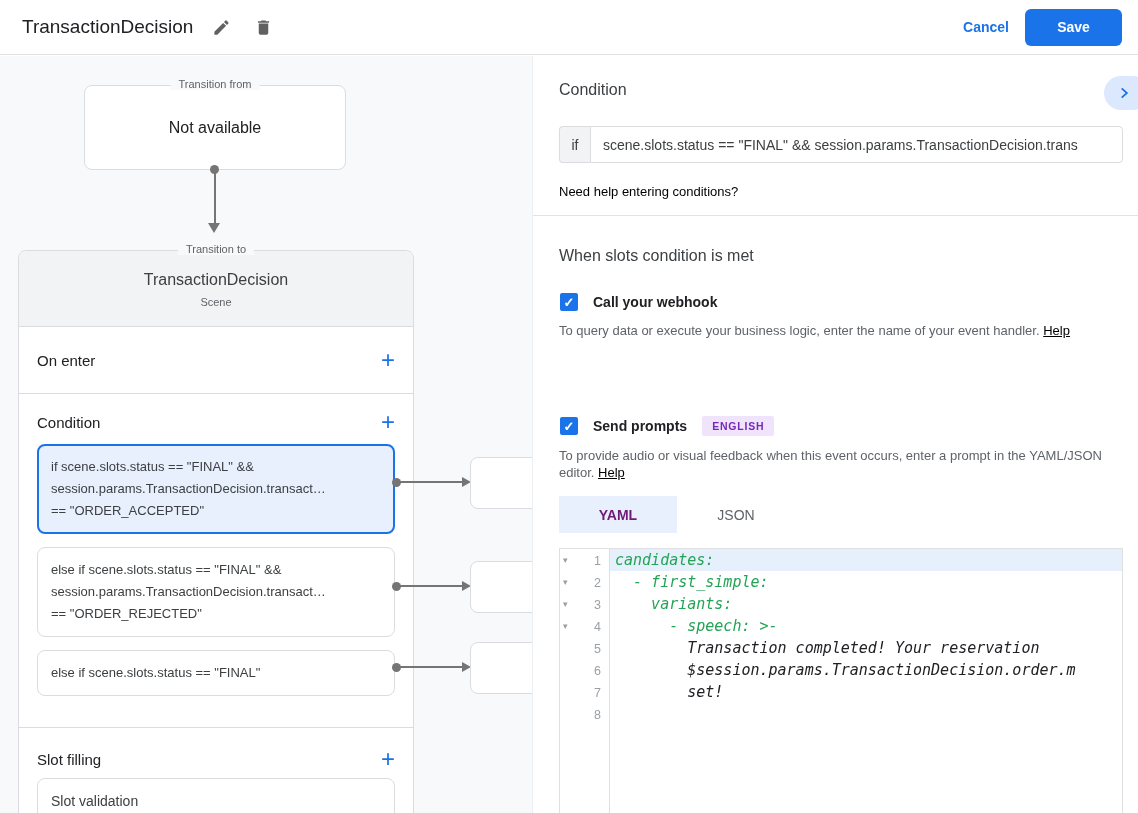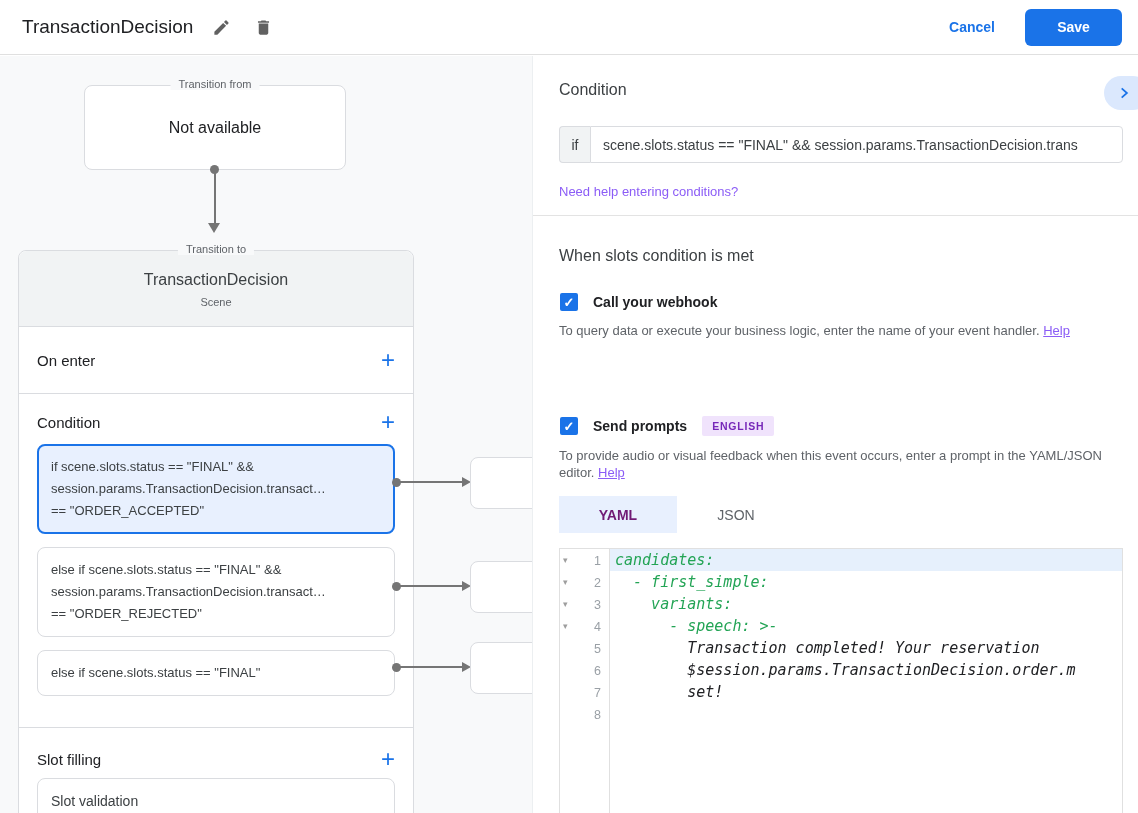--- a/index.html
+++ b/index.html
@@ -9,21 +9,21 @@
 
   
   .topbar { position:absolute; left:0; top:0; width:1138px; height:55px;
     background:#fff; border-bottom:1px solid #e0e0e0; display:flex; align-items:center; }
   .topbar .title { margin-left:22px; font-size:19px; color:#202124; }
   .icon-btn { background:none; border:none; cursor:pointer; margin-left:14px;
     width:28px; height:28px; display:flex; align-items:center; justify-content:center; }
   .icon-btn svg { width:19px; height:19px; fill:#616161; }
   .topbar .spacer { flex:1; }
   .btn-text { background:none; border:none; color:#1a73e8; font-size:14px; font-weight:700;
-    cursor:pointer; margin-right:30px; font-family:"Liberation Sans",sans-serif; }
+    cursor:pointer; margin-right:16px; font-family:"Liberation Sans",sans-serif; }
   .btn-primary { background:#1a73e8; border:none; color:#fff; font-size:14px; font-weight:700;
     border-radius:6px; width:97px; height:37px; margin-right:16px; cursor:pointer;
     font-family:"Liberation Sans",sans-serif; }
 
   
   .canvas { position:absolute; left:0; top:56px; width:532px; height:757px;
     background:#f8f9fa; overflow:hidden; }
   .legend { position:absolute; top:-8px; left:50%; transform:translateX(-50%);
     background:#f8f9fa; padding:0 8px; font-size:11px; color:#5f6368; white-space:nowrap; }
 
@@ -78,21 +78,21 @@
     border:none; border-radius:17px; background:#dbe8fd; cursor:pointer;
     display:flex; align-items:center; padding-left:13px; }
   .collapse-btn svg { width:14px; height:14px; stroke:#1a73e8; stroke-width:3; fill:none; }
 
   .if-row { position:absolute; left:26px; top:70px; width:564px; height:37px; display:flex; }
   .if-prefix { width:31px; background:#f1f3f4; border:1px solid #dadce0; border-right:none;
     border-radius:4px 0 0 4px; display:flex; align-items:center; justify-content:center;
     font-size:14px; color:#3c4043; }
   .if-input { flex:1; border:1px solid #dadce0; border-radius:0 4px 4px 0; font-size:14px;
     color:#3c4043; padding:0 12px; font-family:"Liberation Sans",sans-serif; min-width:0; }
-  .link { color:#8b5cf6; font-size:13px; text-decoration:none; cursor:pointer; }
+  .link { color:#000000; font-size:13px; text-decoration:none; cursor:pointer; }
   .help-link-row { position:absolute; left:26px; top:126px; }
   .panel-divider { position:absolute; left:0; right:0; top:159px; height:1px; background:#e3e3e3; }
 
   .h2 { position:absolute; left:26px; top:191px; font-size:16px; color:#3c4043; }
 
   .check-row { position:absolute; left:27px; display:flex; align-items:center; gap:15px; }
   .checkbox { width:18px; height:18px; background:#1a73e8; border-radius:2px; border:none;
     color:#fff; font-size:13px; font-weight:700; display:flex; align-items:center;
     justify-content:center; cursor:pointer; line-height:1; }
   .check-label { font-size:14px; font-weight:700; color:#202124; cursor:pointer; }

